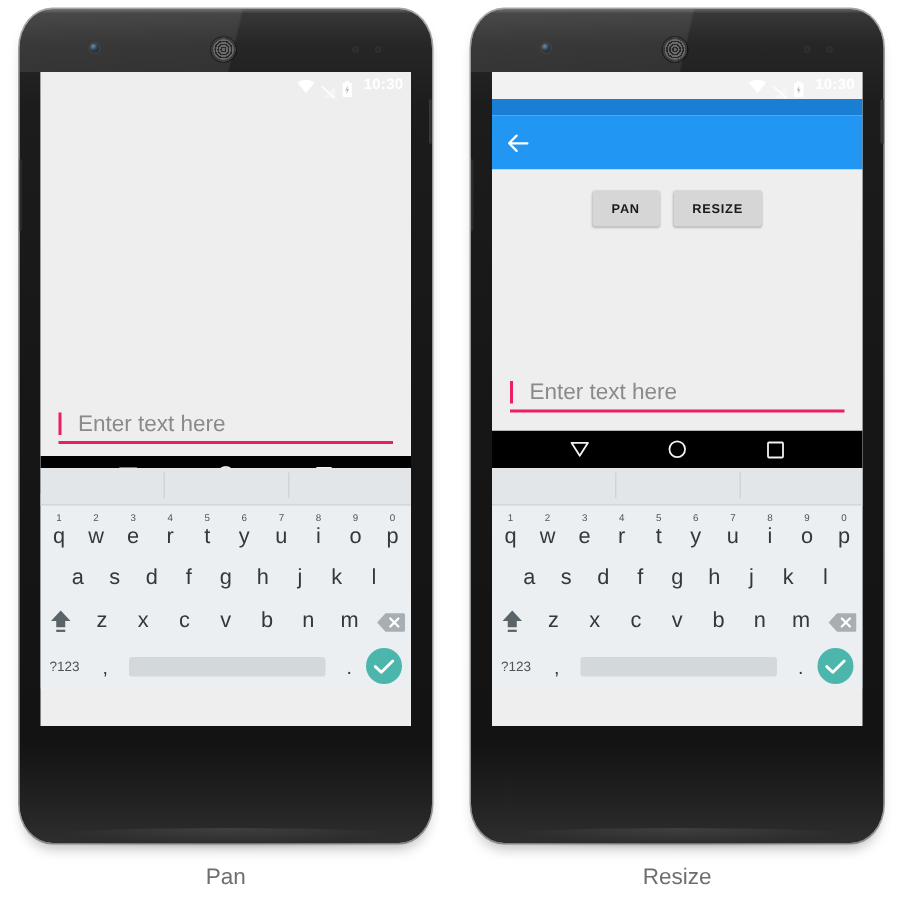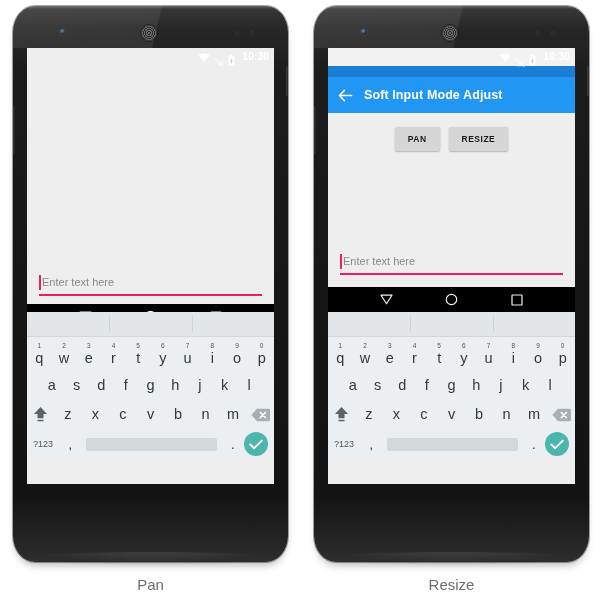--- a/index.html
+++ b/index.html
@@ -178,22 +178,22 @@
     height: 22px;
   }
   .edittext .caret {
     position: absolute;
     left: 0; top: 1px;
     width: 1.5px; height: 15px;
     background: #e91e63;
   }
   .edittext .hint {
     position: absolute;
-    left: 3px; top: 0px;
-    font-size: 11px;
+    left: 13px; top: 0px;
+    font-size: 15px;
     color: #8a8a8a;
     line-height: 17px;
     white-space: nowrap;
   }
   .edittext .underline {
     position: absolute;
     left: 0; bottom: 0;
     width: 100%; height: 1.6px;
     background: #e91e63;
   }
@@ -501,21 +501,20 @@
         </div>
 
         <div style="height:11px;background:#1a7fd4;"></div>
 
         <div class="appbar">
           <span class="back">
             <svg width="15" height="15" viewBox="0 0 15 15">
               <path d="M13.6 7.5 L1.6 7.5 M6.4 2.4 L1.4 7.5 L6.4 12.6" stroke="#ffffff" stroke-width="1.5" fill="none" stroke-linecap="round" stroke-linejoin="round"></path>
             </svg>
           </span>
-          <span class="title">Soft Input Mode Adjust</span>
         </div>
 
         <div class="content" style="height:174px;">
           <div class="btn-row">
             <button class="mbtn">PAN</button>
             <button class="mbtn">RESIZE</button>
           </div>
           <div class="edittext" style="top:140px;">
             <span class="caret"></span>
             <span class="hint">Enter text here</span>

